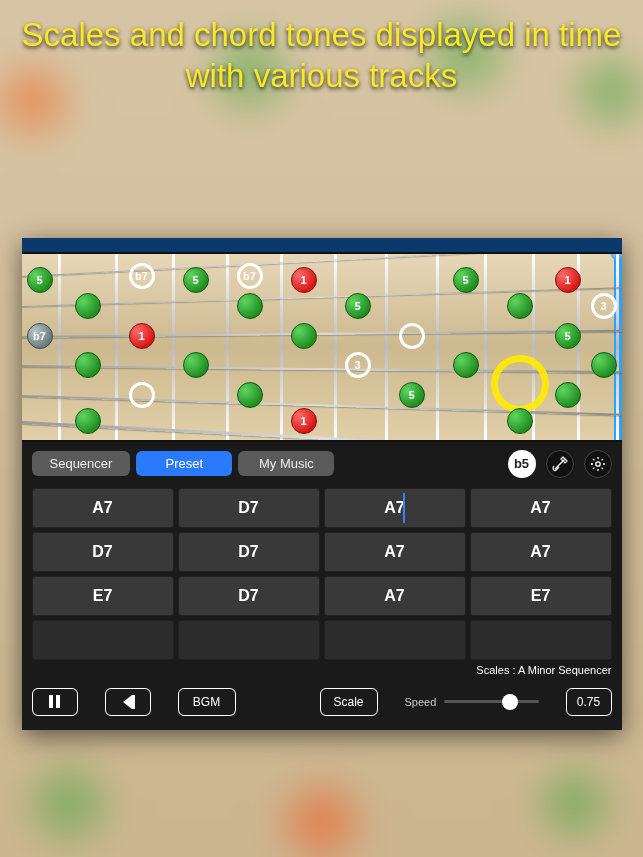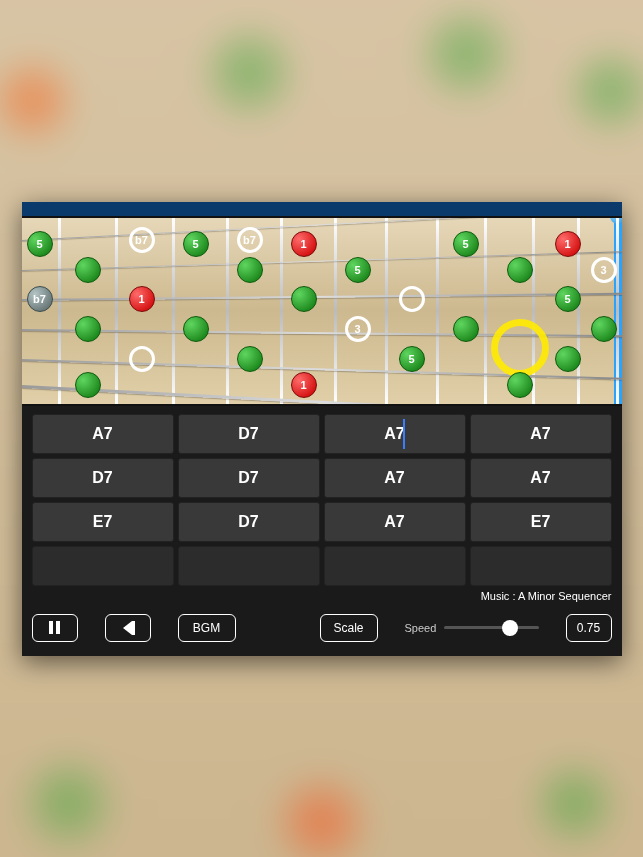--- a/index.html
+++ b/index.html
@@ -188,20 +188,21 @@
     margin-top:4px; margin-bottom:2px;
   }
 </style>
 </head>
 <body>
 
 <div class="bg-blur"></div>
 
 <div class="overlay">
 
+  <div class="headline">Scales and chord tones displayed in time with various tracks</div>
 
   <div class="shot-wrap">
     <div class="shot">
       <div class="statusbar"></div>
 
       <div class="fretboard" id="fretboard">
         <div class="play-slider"></div>
       <div class="fret-line" style="left: 6%;"></div>
           <div class="fret-line" style="left: 15.5%;"></div>
           <div class="fret-line" style="left: 25%;"></div>
@@ -246,20 +247,38 @@
           <div class="note-dot note-green" style="left: 83%; top: 28%;"></div>
           <div class="note-dot note-green" style="left: 83%; top: 90%;"></div>
           <div class="note-dot note-red" style="left: 91%; top: 14%;">1</div>
           <div class="note-dot note-green" style="left: 91%; top: 44%;">5</div>
           <div class="note-dot note-green" style="left: 91%; top: 76%;"></div>
           <div class="note-dot note-ring" style="left: 97%; top: 28%;">3</div>
           <div class="note-dot note-green" style="left: 97%; top: 60%;"></div>
         </div>
 
       <div class="controls">
+        <div class="tabrow">
+          <div class="seg">Sequencer</div>
+          <div class="seg active">Preset</div>
+          <div class="seg">My Music</div>
+          <div class="spacer"></div>
+          <div class="circ">b5</div>
+          <div class="circ dark">
+            <svg width="16" height="16" viewBox="0 0 16 16">
+                <path d="M3 13 13 3 M11 1l4 4-2 2-4-4z M2 10c-2 2 0 6 2 4 1-1 3-3 3-3" stroke="#fff" stroke-width="1.2" fill="none"></path>
+              </svg>
+          </div>
+          <div class="circ dark">
+            <svg width="16" height="16" viewBox="0 0 16 16">
+                <circle cx="8" cy="8" r="2.2" fill="none" stroke="#fff" stroke-width="1.3"></circle>
+                <path d="M8 1v2M8 13v2M1 8h2M13 8h2M3 3l1.4 1.4M11.6 11.6 13 13M3 13l1.4-1.4M11.6 4.4 13 3" stroke="#fff" stroke-width="1.3"></path>
+              </svg>
+          </div>
+        </div>
 
         <div class="grid" id="chord-grid">
             <div class="cell">A7</div>
             <div class="cell">D7</div>
             <div class="cell">A7<div class="cursor"></div></div>
             <div class="cell">A7</div>
             <div class="cell">D7</div>
             <div class="cell">D7</div>
             <div class="cell">A7</div>
             <div class="cell">A7</div>
@@ -267,21 +286,21 @@
             <div class="cell">D7</div>
             <div class="cell">A7</div>
             <div class="cell">E7</div>
             <div class="cell empty"></div>
             <div class="cell empty"></div>
             <div class="cell empty"></div>
             <div class="cell empty"></div>
           </div>
 
         <div class="scaleinfo">
-          <span>Music :  </span><span>A Minor Sequencer</span>
+          <span>Scales :  </span><span>A Minor Sequencer</span>
         </div>
 
         <div class="footer">
           <div class="sqbtn">
             <div class="icon-pause">
                 <span></span>
                 <span></span>
               </div>
           </div>
           <div class="sqbtn">

